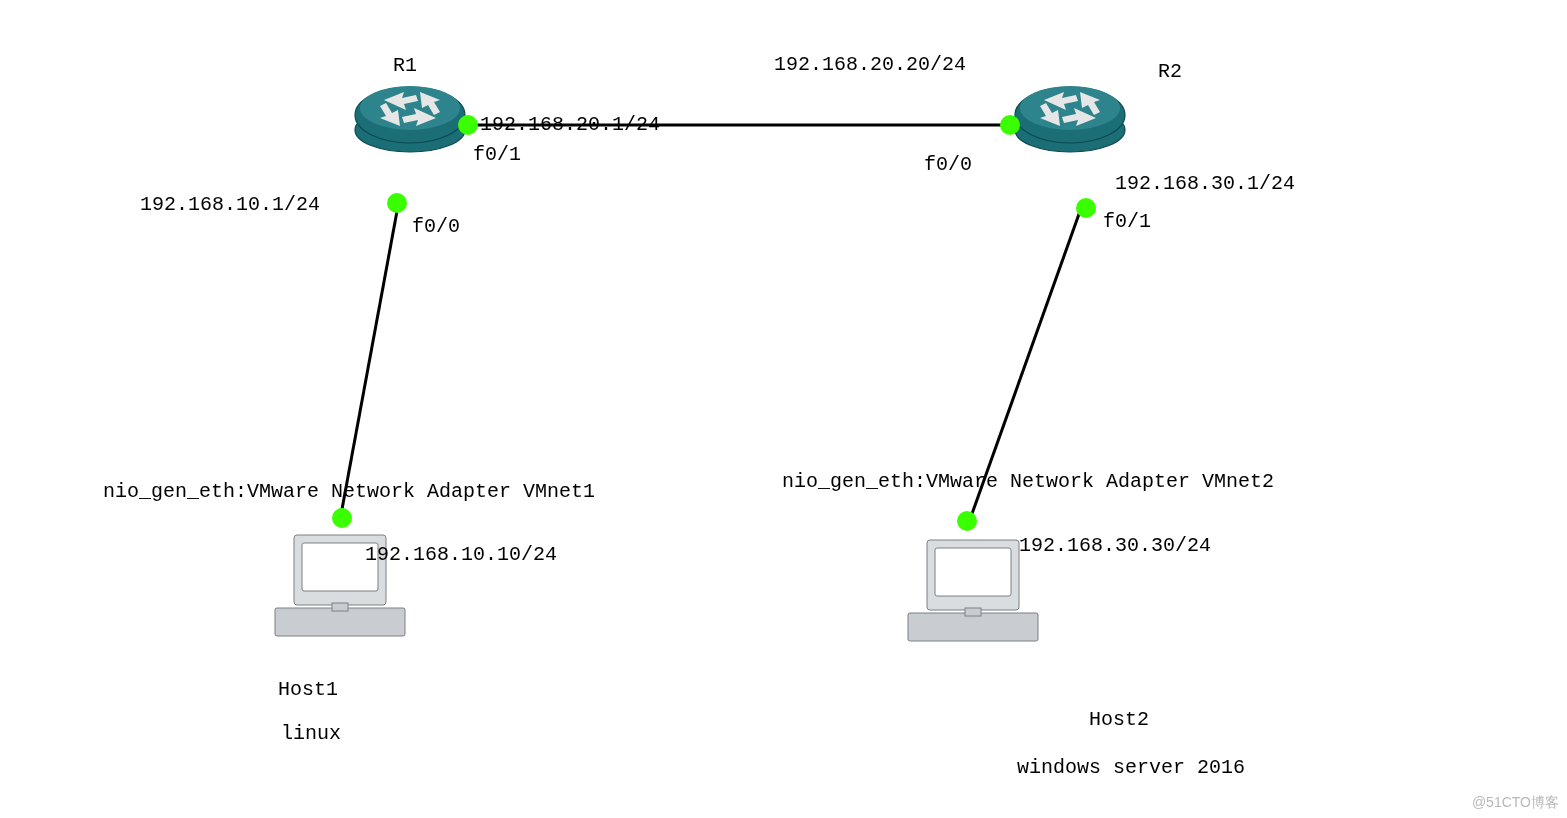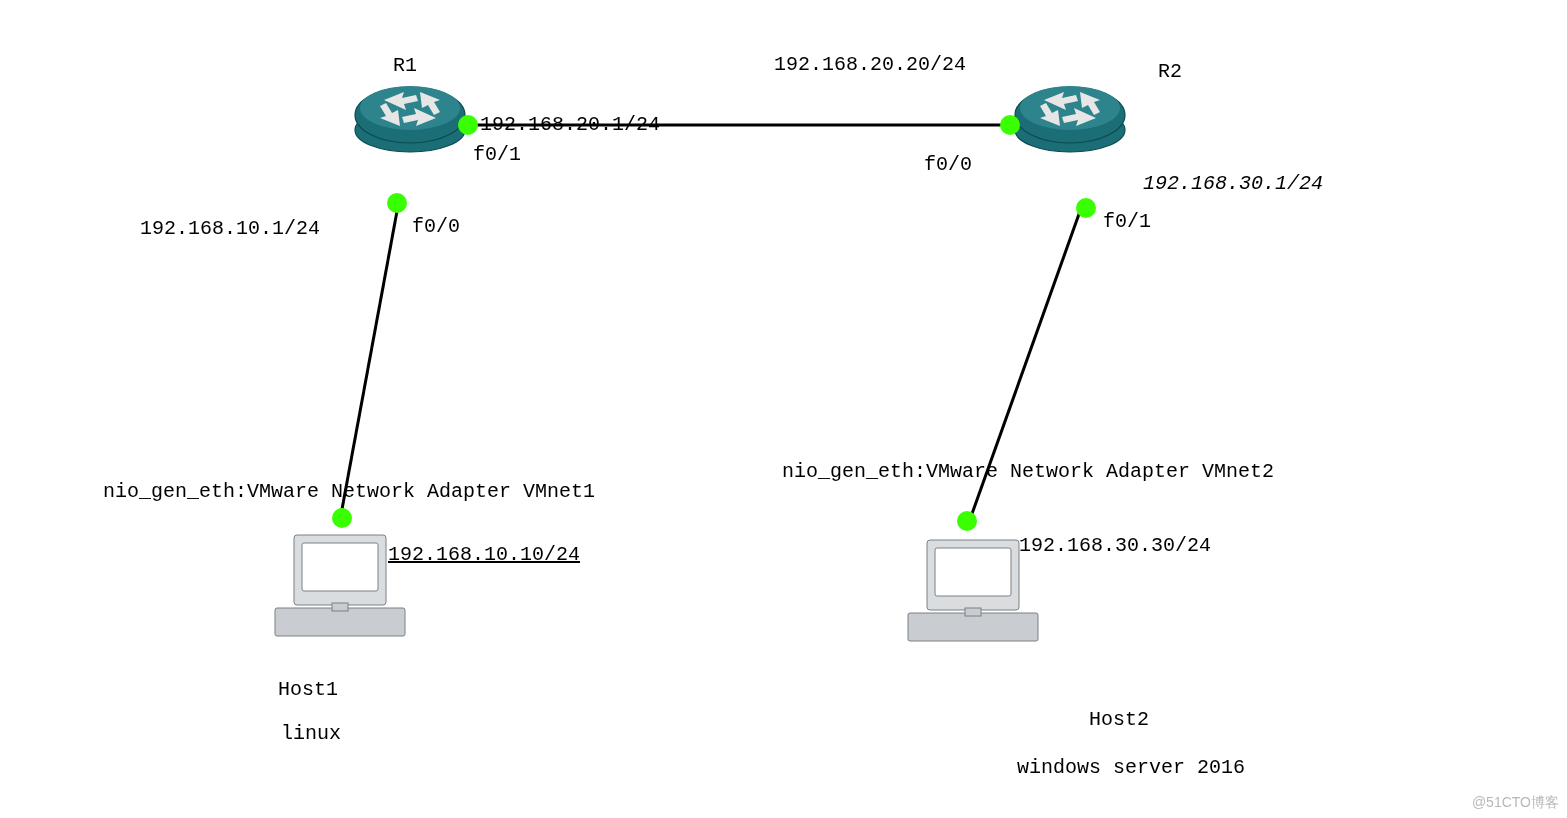--- a/index.html
+++ b/index.html
@@ -113,32 +113,32 @@
   <circle class="port-dot" cx="1010" cy="125" r="10"></circle>
   <circle class="port-dot" cx="397" cy="203" r="10"></circle>
   <circle class="port-dot" cx="1086" cy="208" r="10"></circle>
   <circle class="port-dot" cx="342" cy="518" r="10"></circle>
   <circle class="port-dot" cx="967" cy="521" r="10"></circle>
 </svg>
 
 <div class="label" style="left:393px; top:54px;">R1</div>
 <div class="label" style="left:480px; top:86px;margin-top:27px;">192.168.20.1/24</div>
 <div class="label" style="left:473px; top:143px;">f0/1</div>
-<div class="label" style="left:140px; top:193px;margin-top:24px;">192.168.10.1/24</div>
+<div class="label" style="left:140px; top:193px;">192.168.10.1/24</div>
 <div class="label" style="left:412px; top:215px;">f0/0</div>
 
 <div class="label" style="left:1158px; top:60px;">R2</div>
 <div class="label" style="left:774px; top:53px;font-family:Liberation Mono, monospace;">192.168.20.20/24</div>
 <div class="label" style="left:924px; top:153px;">f0/0</div>
-<div class="label" style="left:1143px; top:172px;font-style:italic;">192.168.30.1/24</div>
+<div class="label" style="left:1115px; top:172px;">192.168.30.1/24</div>
 <div class="label" style="left:1103px; top:210px;">f0/1</div>
 
 <div class="label" style="left:75px;  top:480px;margin-left:28px;">nio_gen_eth:VMware Network Adapter VMnet1</div>
-<div class="label" style="left:388px; top:543px;text-decoration:underline;">192.168.10.10/24</div>
+<div class="label" style="left:365px; top:543px;">192.168.10.10/24</div>
 <div class="label" style="left:278px; top:678px;">Host1</div>
 <div class="label" style="left:281px; top:722px;text-align:right;">linux</div>
 
-<div class="label" style="left:782px; top:460px;text-align:right;">nio_gen_eth:VMware Network Adapter VMnet2</div>
+<div class="label" style="left:782px; top:470px;text-align:right;">nio_gen_eth:VMware Network Adapter VMnet2</div>
 <div class="label" style="left:1019px; top:534px;">192.168.30.30/24</div>
 <div class="label" style="left:1089px; top:708px;">Host2</div>
 <div class="label" style="left:1017px; top:756px;text-align:right;">windows server 2016</div>
 
 <div class="watermark">@51CTO博客</div>
 
 </body></html>

